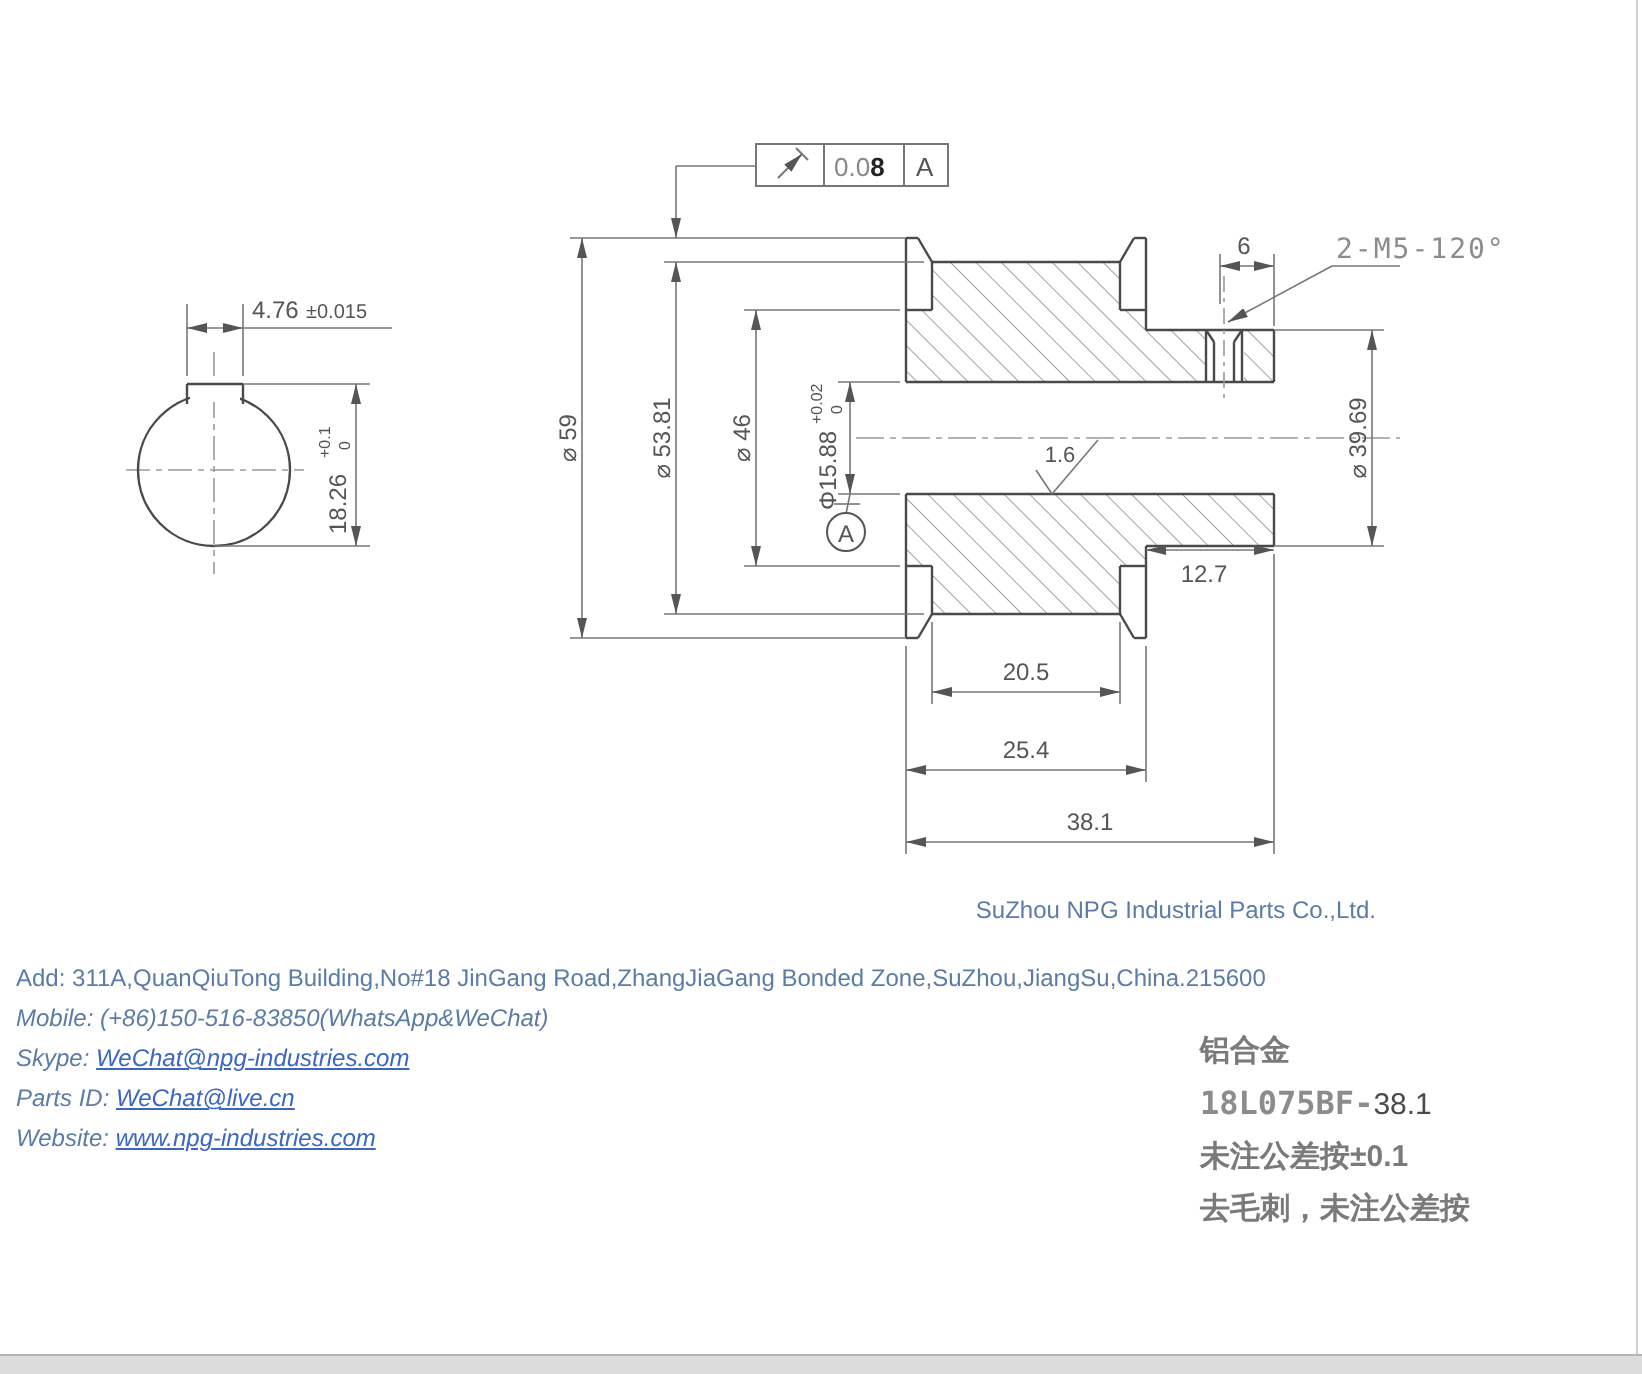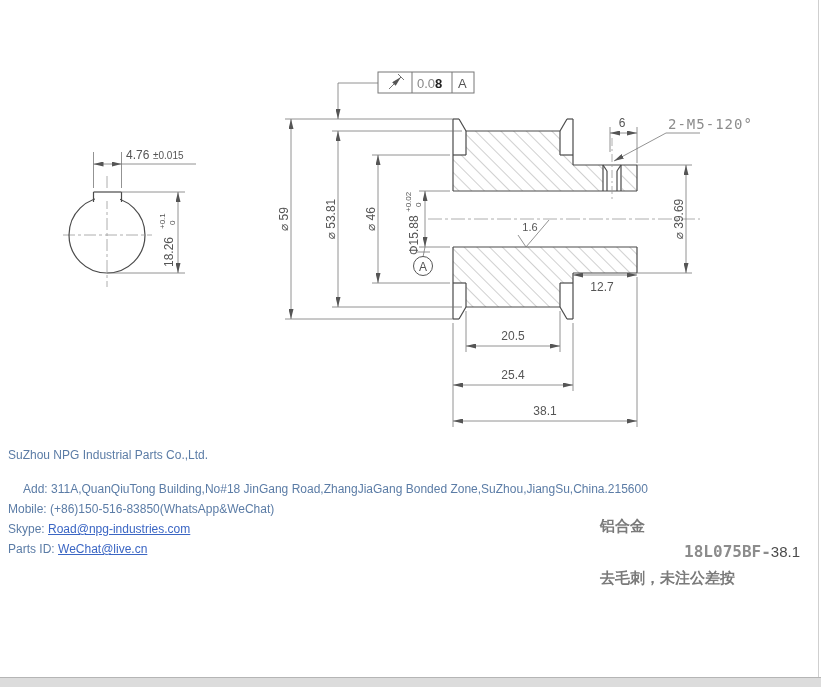--- a/index.html
+++ b/index.html
@@ -10,31 +10,31 @@
   .page-right-border{position:absolute;top:0;right:2px;width:1px;height:678px;background:#cfcfcf;}
   .bottom-bar{position:absolute;left:0;right:0;bottom:0;height:9px;background:#dcdcdc;border-top:1px solid #b5b5b5;}
   svg{position:absolute;left:0;top:0;}
   svg text{font-family:"Liberation Sans", sans-serif;fill:#555;}
   .cadtext{font-family:"DejaVu Sans Mono", monospace;fill:#8c8c8c;letter-spacing:1px;}
   .contact{
     position:absolute;left:8px;top:427px;width:680px;
     color:#5b7ca6;font-size:12px;
   }
   .contact .line{white-space:nowrap;}
-  .contact .gap-big{margin-top:21px;}
-  .contact .gap-med{margin-top:20px;margin-left:15px;}
+  .contact .gap-big{margin-top:21px;text-align:right;}
+  .contact .gap-med{margin-top:20px;}
   .contact .line + .tight{margin-top:6px;}
   .contact a{color:#3b66c4;text-decoration:underline;}
-  .tight{margin-top:6px;}
+  .tight{margin-top:6px;font-style:italic;}
   .notes{
     position:absolute;left:600px;top:513px;width:200px;
     color:#7a7a7a;font-weight:bold;font-size:15px;line-height:26px;
     font-family:"Liberation Sans", sans-serif;
   }
-  .notes .partline{font-weight:bold;text-align:right;}
+  .notes .partline{font-weight:bold;}
   .notes .part-no{font-family:"DejaVu Sans Mono", monospace;color:#8c8c8c;font-size:16px;}
   .notes .part-len{color:#4b4b4b;font-weight:normal;font-size:15px;font-family:"Liberation Sans",sans-serif;}
 </style>
 </head>
 <body>
 
 <svg width="821" height="687" viewBox="0 0 821 687">
   <defs>
     <marker id="arr" viewBox="0 0 8 4" refX="8" refY="2" markerWidth="10" markerHeight="5" markerUnits="userSpaceOnUse" orient="auto-start-reverse">
       <path d="M0,0 L8,2 L0,4 Z" fill="#555"></path>
@@ -218,24 +218,26 @@
     <text x="513" y="340" font-size="12" text-anchor="middle">20.5</text>
     <text x="513" y="379" font-size="12" text-anchor="middle">25.4</text>
     <text x="545" y="415" font-size="12" text-anchor="middle">38.1</text>
   </g>
 </svg>
 
 <div class="contact">
   <div class="line gap-big">SuZhou NPG Industrial Parts Co.,Ltd.</div>
   <div class="line gap-med">Add: 311A,QuanQiuTong Building,No#18 JinGang Road,ZhangJiaGang Bonded Zone,SuZhou,JiangSu,China.215600</div>
   <div class="line tight">Mobile: (+86)150-516-83850(WhatsApp&amp;WeChat)</div>
-  <div class="line tight"><span>Skype: </span><a href="#">Road@npg-industries.com</a></div>
+  <div class="line tight"><span>Skype: </span><a href="#">WeChat@npg-industries.com</a></div>
   <div class="line tight"><span>Parts ID: </span><a href="#">WeChat@live.cn</a></div>
+  <div class="line tight"><span>Website: </span><a href="#">www.npg-industries.com</a></div>
 </div>
 
 <div class="notes">
   <div>铝合金</div>
   <div class="partline"><span class="part-no">18L075BF-</span><span class="part-len">38.1</span></div>
+  <div>未注公差按±0.1</div>
   <div>去毛刺，未注公差按</div>
 </div>
 
 <div class="page-right-border"></div>
 <div class="bottom-bar"></div>
 
 </body></html>

